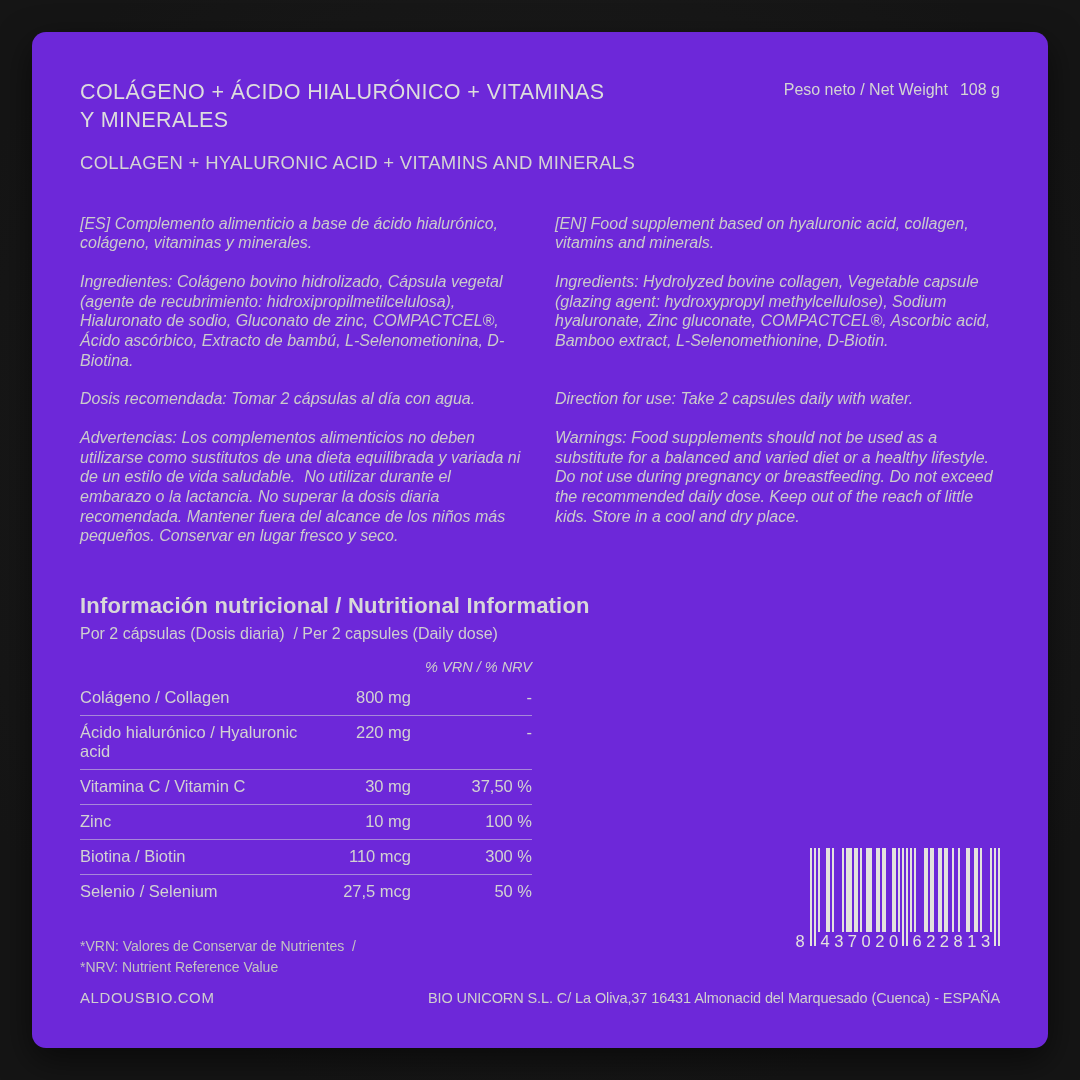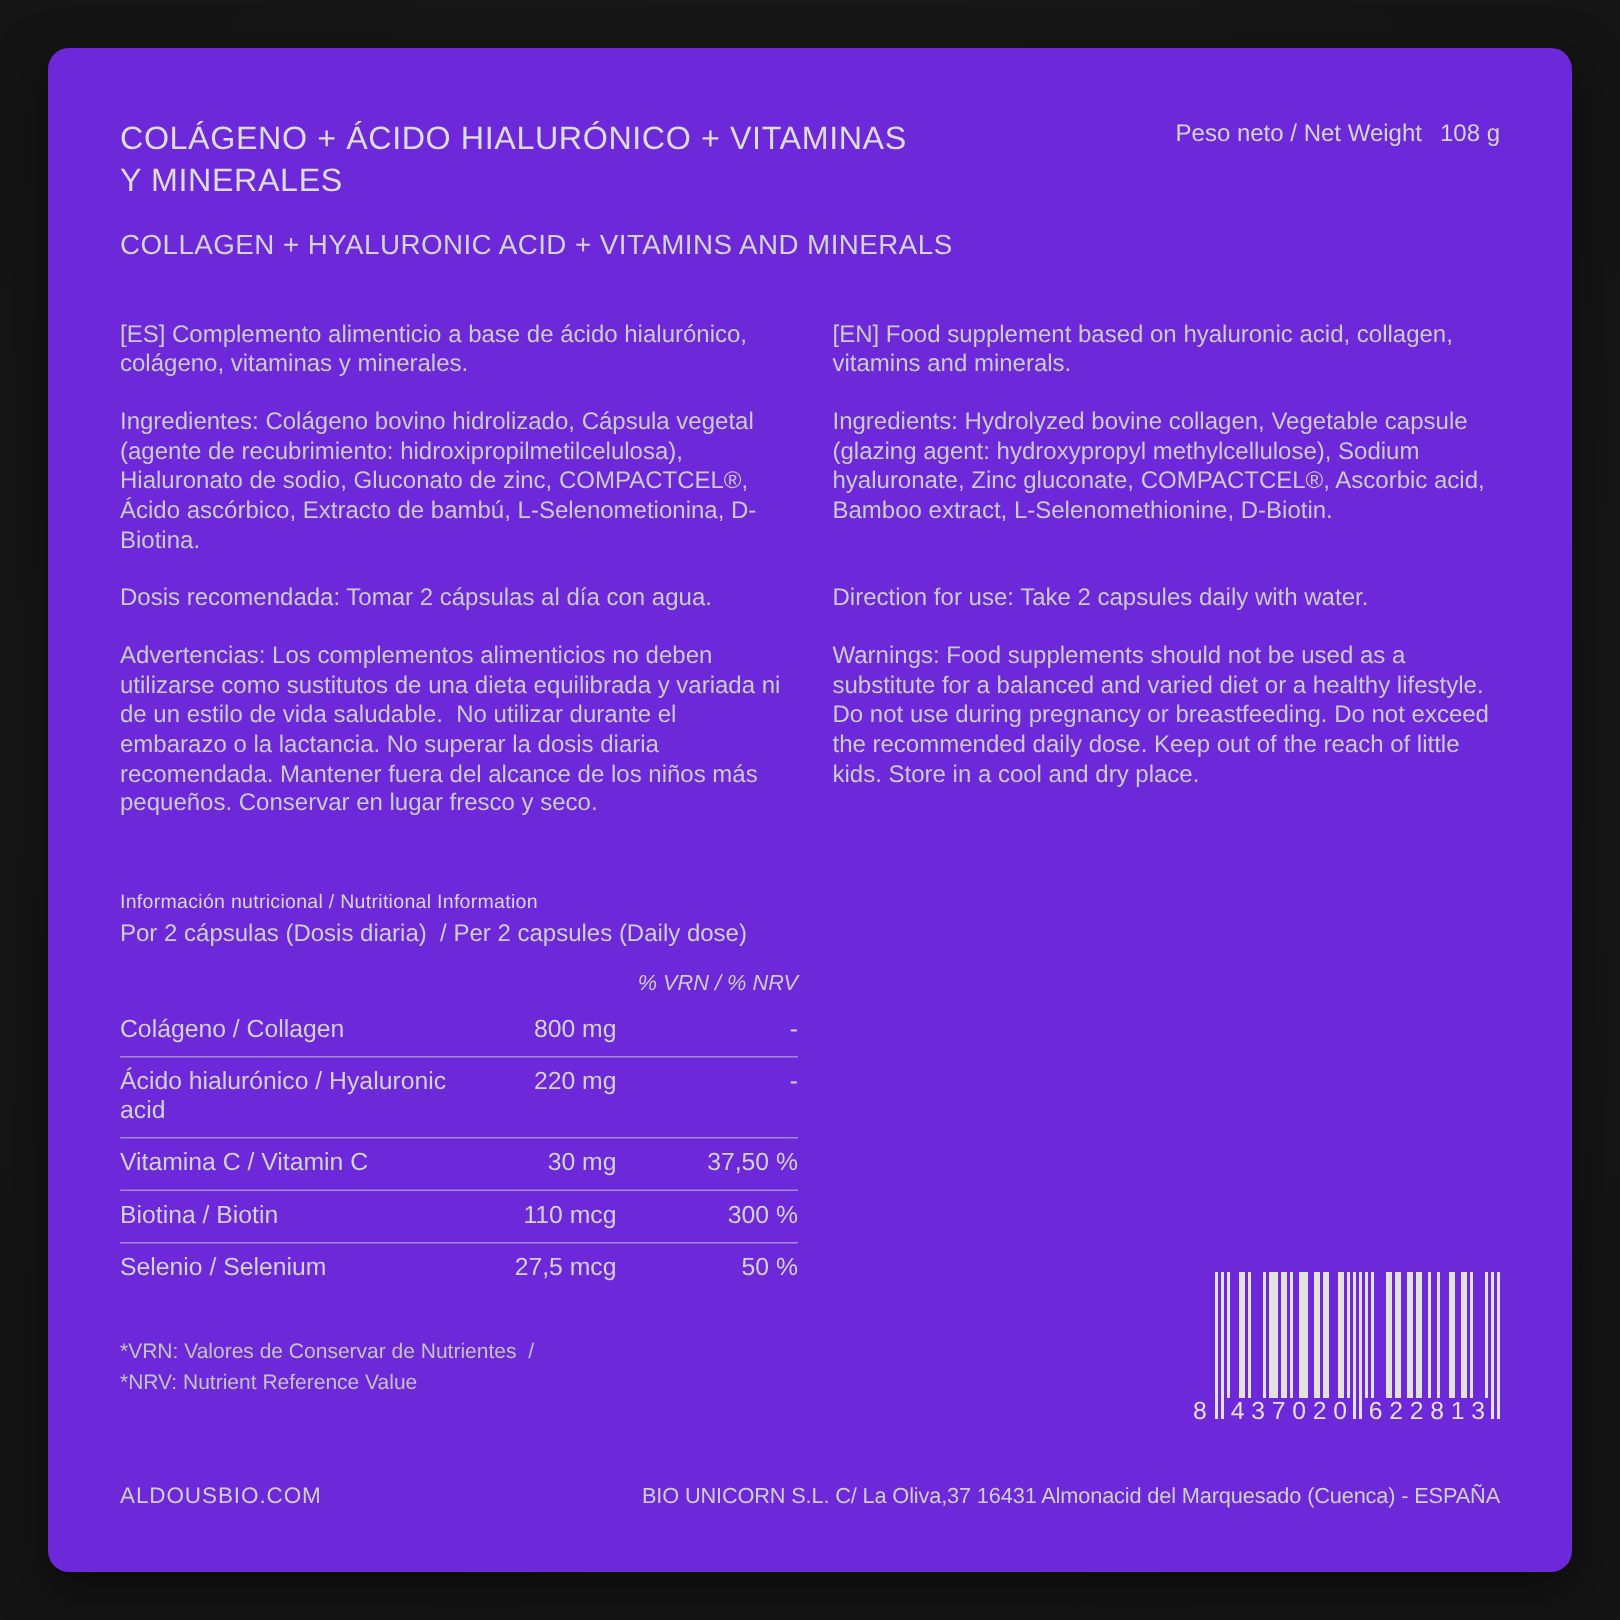--- a/index.html
+++ b/index.html
@@ -18,26 +18,26 @@
   }
   .header-row { display:flex; justify-content:space-between; align-items:flex-start; }
   .title { font-size:21.5px; line-height:1.32; letter-spacing:.4px; font-weight:400; color:#dddddd; }
   .netweight { display:flex; gap:12px; font-size:16px; color:#d4d4d4; margin-top:3px; white-space:nowrap; }
   .subtitle { margin-top:17px; font-size:18.5px; letter-spacing:.3px; color:#d4d4d4; font-weight:400; }
 
   .cols {
     display:grid; grid-template-columns:1fr 1fr;
     column-gap:30px; row-gap:19px;
     margin-top:40px;
-    font-size:16px; line-height:1.23; color:#cbcbcb;
+    font-size:16px; line-height:1.23; color:#cbcbcb;font-style:italic;
   }
   .pre { white-space:pre-wrap; }
 
   .nutrition { margin-top:47px; }
-  .nutrition h2 { font-size:13px; font-weight:400; letter-spacing:.2px; color:#d8d8d8; }
+  .nutrition h2 { font-size:22px; font-weight:700; letter-spacing:.2px; color:#d8d8d8; }
   .nutrition .dose { margin-top:6px; font-size:16px; color:#cfcfcf; }
   .ntable { width:452px; margin-top:16px; }
   .vrn-head { text-align:right; font-size:14.5px; color:#cdcdcd; padding-bottom:6px;font-style:italic; }
   .nrow { display:flex; align-items:baseline; padding:7px 0 8px; font-size:16.5px; color:#d2d2d2; }
   .nrow + .nrow { border-top:1px solid rgba(215,215,215,.55); }
   .nrow .nname { flex:1; }
   .nrow .namt { width:105px; text-align:right; }
   .nrow .npct { width:121px; text-align:right; }
 
   .footnote { margin-top:27px; font-size:14px; line-height:1.5; color:#c3c3c3; }
@@ -106,20 +106,25 @@
         <span class="nname">Ácido hialurónico / Hyaluronic acid</span>
         <span class="namt">220 mg</span>
         <span class="npct">-</span>
       </div>
       <div class="nrow">
         <span class="nname">Vitamina C / Vitamin C</span>
         <span class="namt">30 mg</span>
         <span class="npct">37,50 %</span>
       </div>
       <div class="nrow">
+        <span class="nname">Zinc</span>
+        <span class="namt">10 mg</span>
+        <span class="npct">100 %</span>
+      </div>
+      <div class="nrow">
         <span class="nname">Biotina / Biotin</span>
         <span class="namt">110 mcg</span>
         <span class="npct">300 %</span>
       </div>
       <div class="nrow">
         <span class="nname">Selenio / Selenium</span>
         <span class="namt">27,5 mcg</span>
         <span class="npct">50 %</span>
       </div>
     </div>

